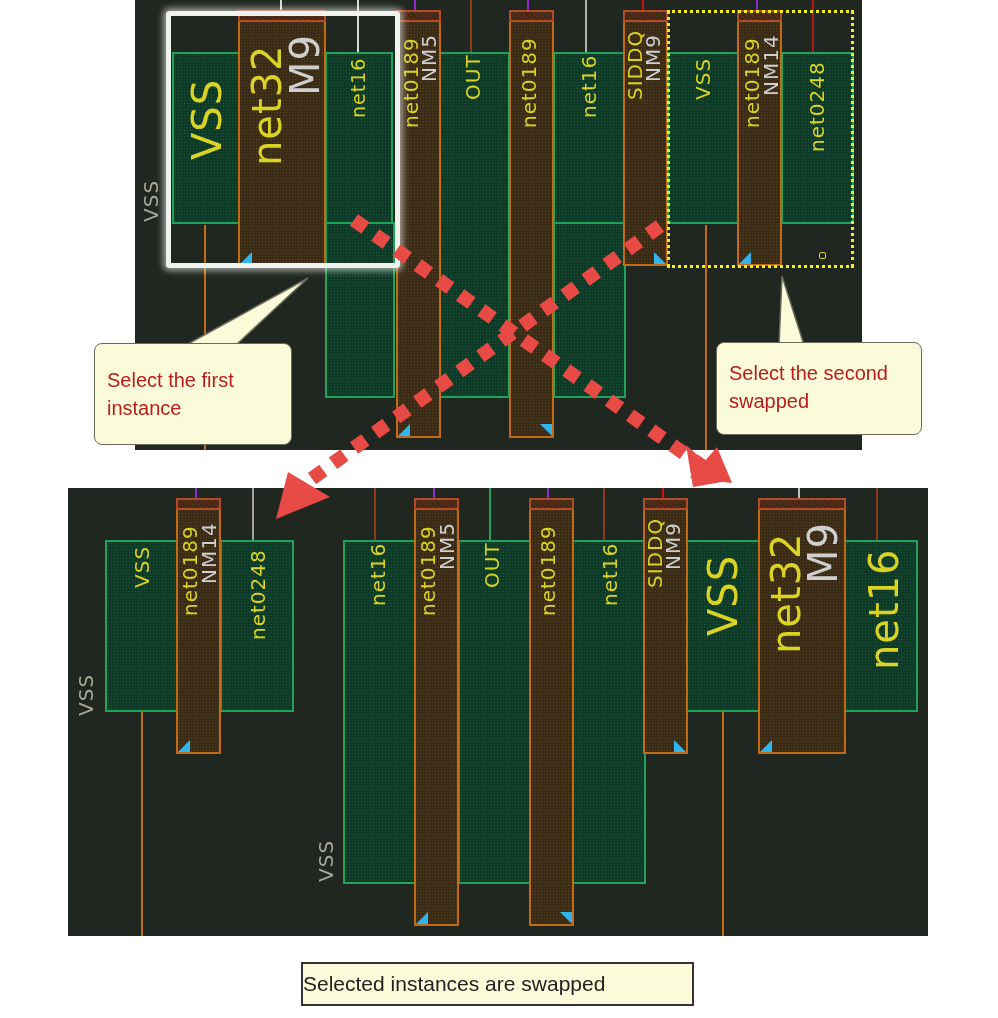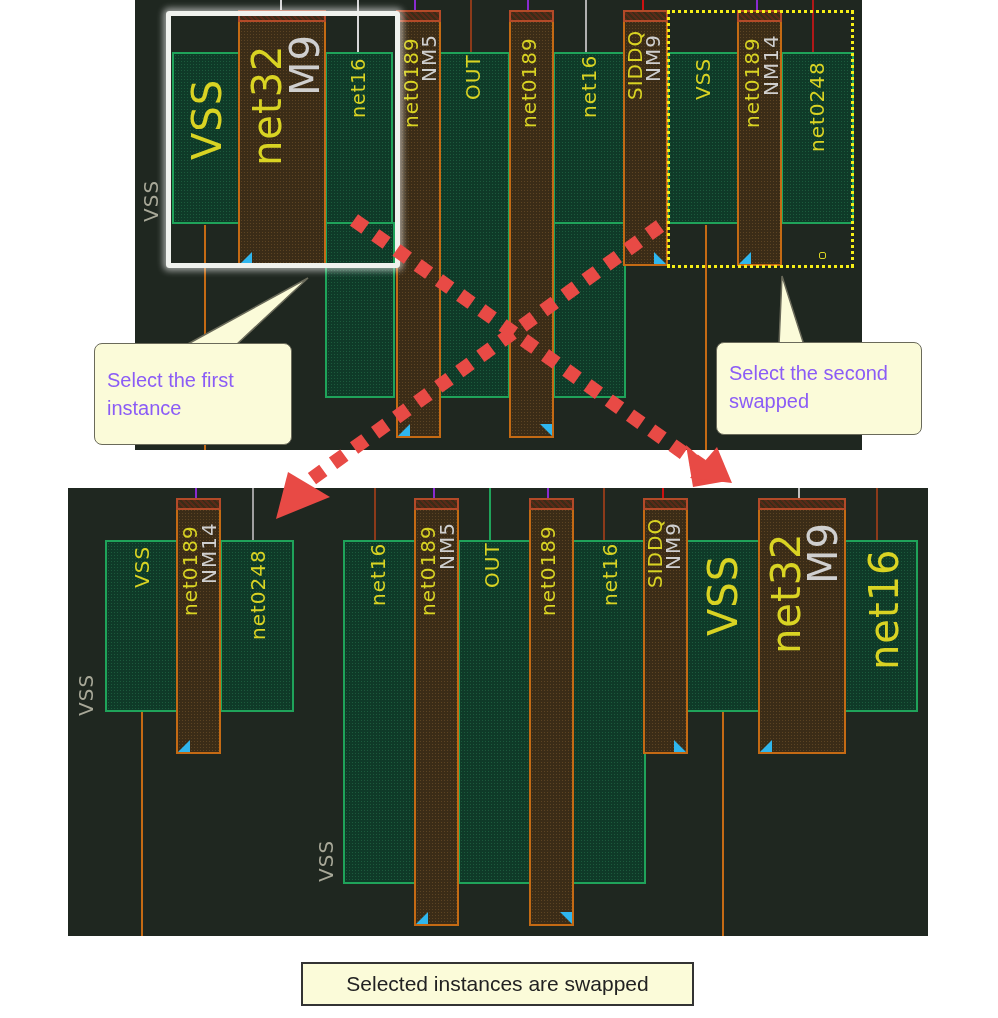--- a/index.html
+++ b/index.html
@@ -16,23 +16,23 @@
   .cap { position: absolute; left: -2px; right: -2px; top: -2px; height: 12px;
          background: repeating-linear-gradient(45deg, #5a2a18 0 2px, #3b2c17 2px 4px);
          border: 2px solid #b34a28; box-sizing: border-box; }
   .wire { position: absolute; width: 2px; }
   .lbl { position: absolute; white-space: nowrap; transform-origin: 0 0; transform: rotate(-90deg);
          font-family: "DejaVu Sans", sans-serif; color: #d9d323; line-height: 1; letter-spacing: 1px; }
   .lbl.w { color: #cfcfcf; }
   .lbl.g { color: #a8a898; }
   .pin { position: absolute; width: 0; height: 0; border-style: solid; }
   .callout { position: absolute; background: #fbfbd9; border: 1.5px solid #6a6a5a; border-radius: 8px;
-             box-sizing: border-box; font-size: 20px; color: #8b5cf6; padding: 22px 12px 7px 12px; line-height: 28px; }
+             box-sizing: border-box; font-size: 20px; color: #b91c1c; padding: 22px 12px 7px 12px; line-height: 28px; }
   .caption { position: absolute; left: 301px; top: 962px; width: 393px; height: 44px; background: #fbfbd9;
-             border: 2px solid #333; box-sizing: border-box; text-align: center; font-size: 21px; color: #222; line-height: 40px; }
+             border: 2px solid #333; box-sizing: border-box; font-size: 21px; color: #222; line-height: 40px; }
   svg.overlay { position: absolute; left: 0; top: 0; }
   .sel-white { position: absolute; left: 31px; top: 11px; width: 234px; height: 257px; border: 5px solid #f0f2ee;
                box-shadow: 0 0 6px 3px rgba(255,255,255,0.55); box-sizing: border-box; border-radius: 3px; }
   .sel-yellow { position: absolute; left: 532px; top: 10px; width: 187px; height: 258px; border: 3px dotted #f5ee17; box-sizing: border-box; }
 </style>
 </head>
 <body>
 
 <div id="top-panel" class="panel">
 

